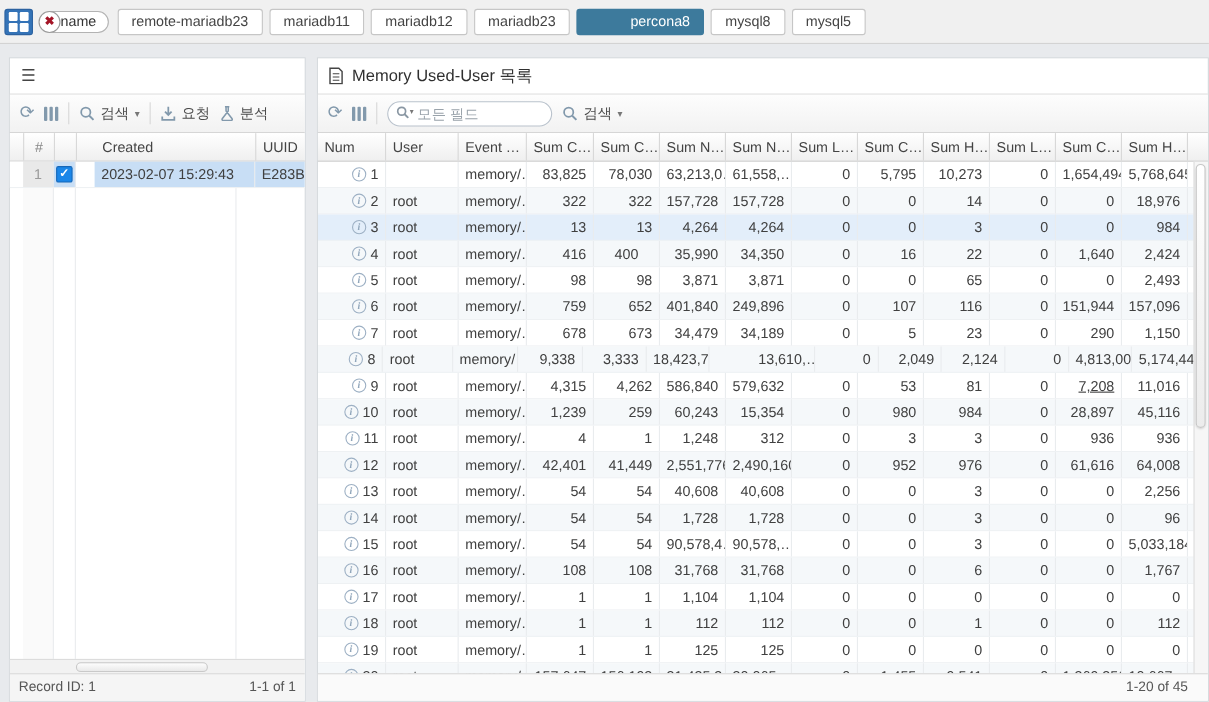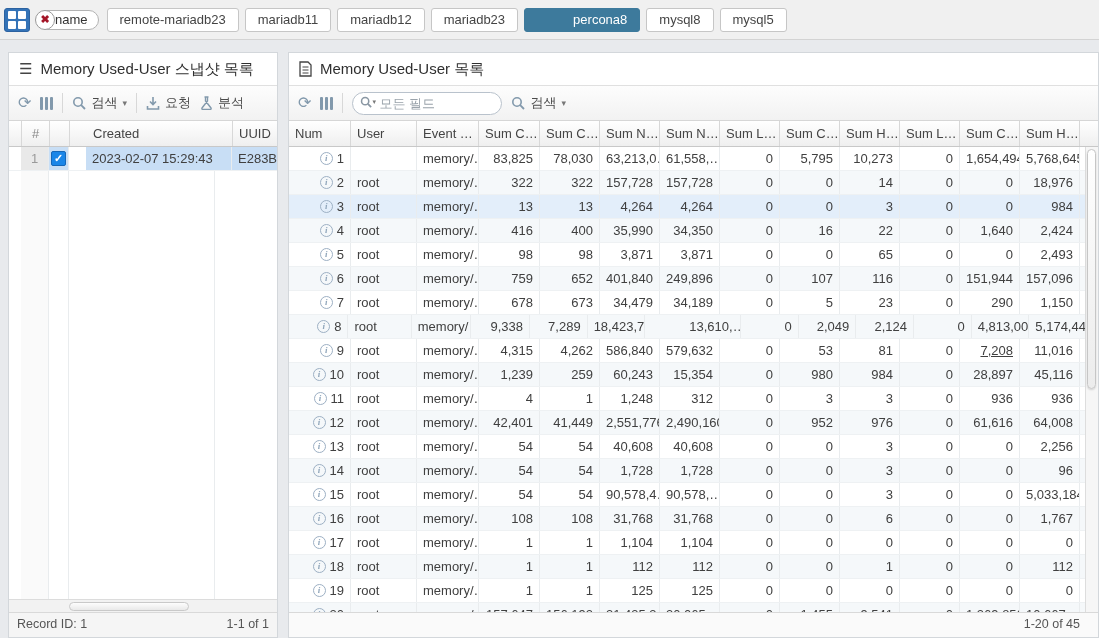--- a/index.html
+++ b/index.html
@@ -127,21 +127,20 @@
       <button class="tab">mariadb23</button>
       <button class="tab active" style="background: rgb(61, 122, 156); border-color: rgb(61, 122, 156); padding-left: 48px;">percona8</button>
       <button class="tab">mysql8</button>
       <button class="tab">mysql5</button>
     </div>
 </div>
 
 <div class="panel" id="left-panel">
   <div class="panel-header">
     <span class="hamburger">☰</span>
-    <span>Memory Used-User 스냅샷 목록</span>
   </div>
   <div class="ptoolbar">
     <span class="tool">
         <span class="ticon">⟳</span>
       </span>
     <span class="tool">
       <span class="cols-icon">
           <i></i>
           <i></i>
           <i></i>
@@ -322,21 +321,21 @@
         <span class="cell num-r" style="width: 60px;">984</span>
       </div>
       <div class="row alt">
         <span class="cell num-cell" style="width: 62px;">
           <span class="info-ic">i</span>
           <span>4</span>
         </span>
         <span class="cell" style="width: 66px;">root</span>
         <span class="cell" style="width: 62px;">memory/…</span>
         <span class="cell num-r" style="width: 61px;">416</span>
-        <span class="cell num-r" style="width: 60px;">400</span>
+        <span class="cell num-r" style="width: 60px; text-align: center;">400</span>
         <span class="cell num-r" style="width: 60px;">35,990</span>
         <span class="cell num-r" style="width: 60px;">34,350</span>
         <span class="cell num-r" style="width: 60px;">0</span>
         <span class="cell num-r" style="width: 60px;">16</span>
         <span class="cell num-r" style="width: 60px;">22</span>
         <span class="cell num-r" style="width: 60px;">0</span>
         <span class="cell num-r" style="width: 60px;">1,640</span>
         <span class="cell num-r" style="width: 60px;">2,424</span>
       </div>
       <div class="row">
@@ -394,21 +393,21 @@
         <span class="cell num-r" style="width: 60px;">1,150</span>
       </div>
       <div class="row alt">
         <span class="cell num-cell" style="width: 62px;">
           <span class="info-ic">i</span>
           <span>8</span>
         </span>
         <span class="cell" style="width: 66px;">root</span>
         <span class="cell" style="width: 62px;">memory/…</span>
         <span class="cell num-r" style="width: 61px;">9,338</span>
-        <span class="cell num-r" style="width: 60px;">7,289</span>
+        <span class="cell num-r" style="width: 60px;">3,333</span>
         <span class="cell num-r" style="width: 60px;">18,423,7…</span>
         <span class="cell num-r" style="width: 60px; margin-left: 38px;">13,610,…</span>
         <span class="cell num-r" style="width: 60px;">0</span>
         <span class="cell num-r" style="width: 60px;">2,049</span>
         <span class="cell num-r" style="width: 60px;">2,124</span>
         <span class="cell num-r" style="width: 60px;">0</span>
         <span class="cell num-r" style="width: 60px;">4,813,008</span>
         <span class="cell num-r" style="width: 60px;">5,174,440</span>
       </div>
       <div class="row">

